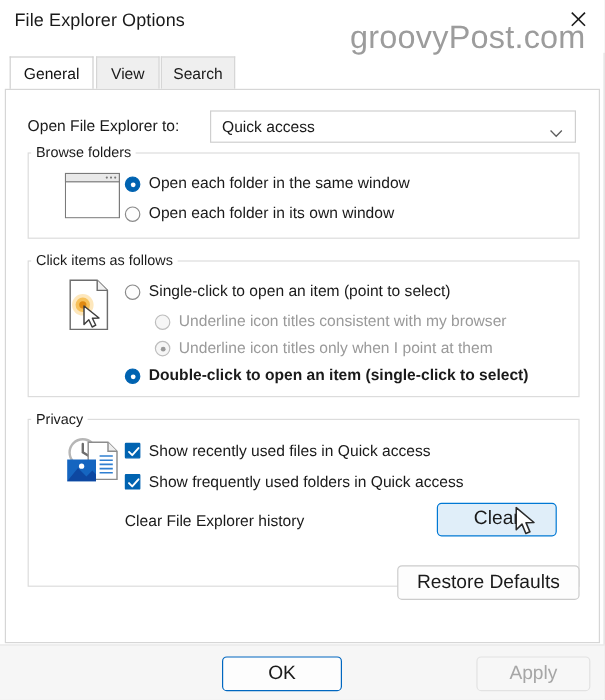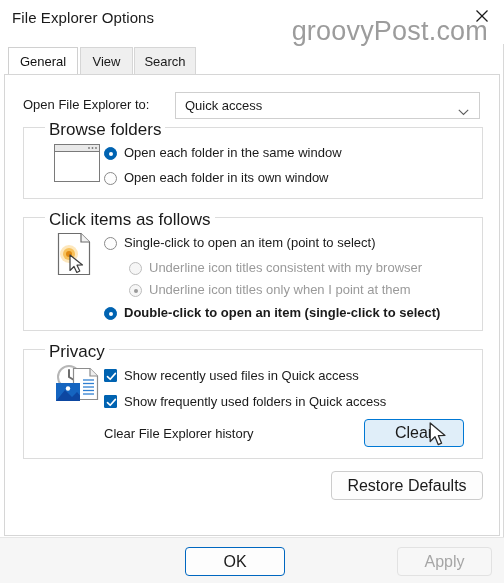--- a/index.html
+++ b/index.html
@@ -154,24 +154,24 @@
 
   
   .group {
     position: absolute;
     box-sizing: border-box;
     border: 1px solid #dcdcdc;
   }
   .group-title {
     position: absolute;
     top: -8px;
-    left: 21px;
+    left: 2px;
     background: #ffffff;
     padding: 0 4px;
-    font-size: 17px;
+    font-size: 12px;
     color: #1a1a1a;
     white-space: nowrap;
   }
 
   
   .radio-row {
     position: absolute;
     display: flex;
     align-items: flex-end;
     white-space: nowrap;
@@ -399,21 +399,21 @@
         <span class="radio dim checked"></span>
         <span class="radio-label">Underline icon titles only when I point at them</span>
       </div>
 
       <div class="radio-row bold" style="left:80px; top:87px;">
         <span class="radio checked"></span>
         <span class="radio-label">Double-click to open an item (single-click to select)</span>
       </div>
     </div>
 
-    <div class="group" style="left:18px; top:274px; width:460px; height:110px;">
+    <div class="group" style="left:18px; top:274px; width:460px; height:140px;">
       <div class="group-title">Privacy</div>
 
       <div class="icon-box" style="left:28px; top:12px;">
         <svg width="52" height="44" viewBox="0 0 52 44">
 
           <circle cx="17" cy="15" r="11" fill="none" stroke="#b6b6b6" stroke-width="2"></circle>
           <path d="M17,8 L17,15 L22,18" fill="none" stroke="#6d6d6d" stroke-width="2" stroke-linecap="round"></path>
 
           <path d="M21.5,6.5 H38 L45.5,14 V37.5 H21.5 Z" fill="#ffffff" stroke="#8c8c8c" stroke-width="1.2"></path>
           <path d="M38,6.5 V14 H45.5" fill="#efefef" stroke="#8c8c8c" stroke-width="1.2"></path>

